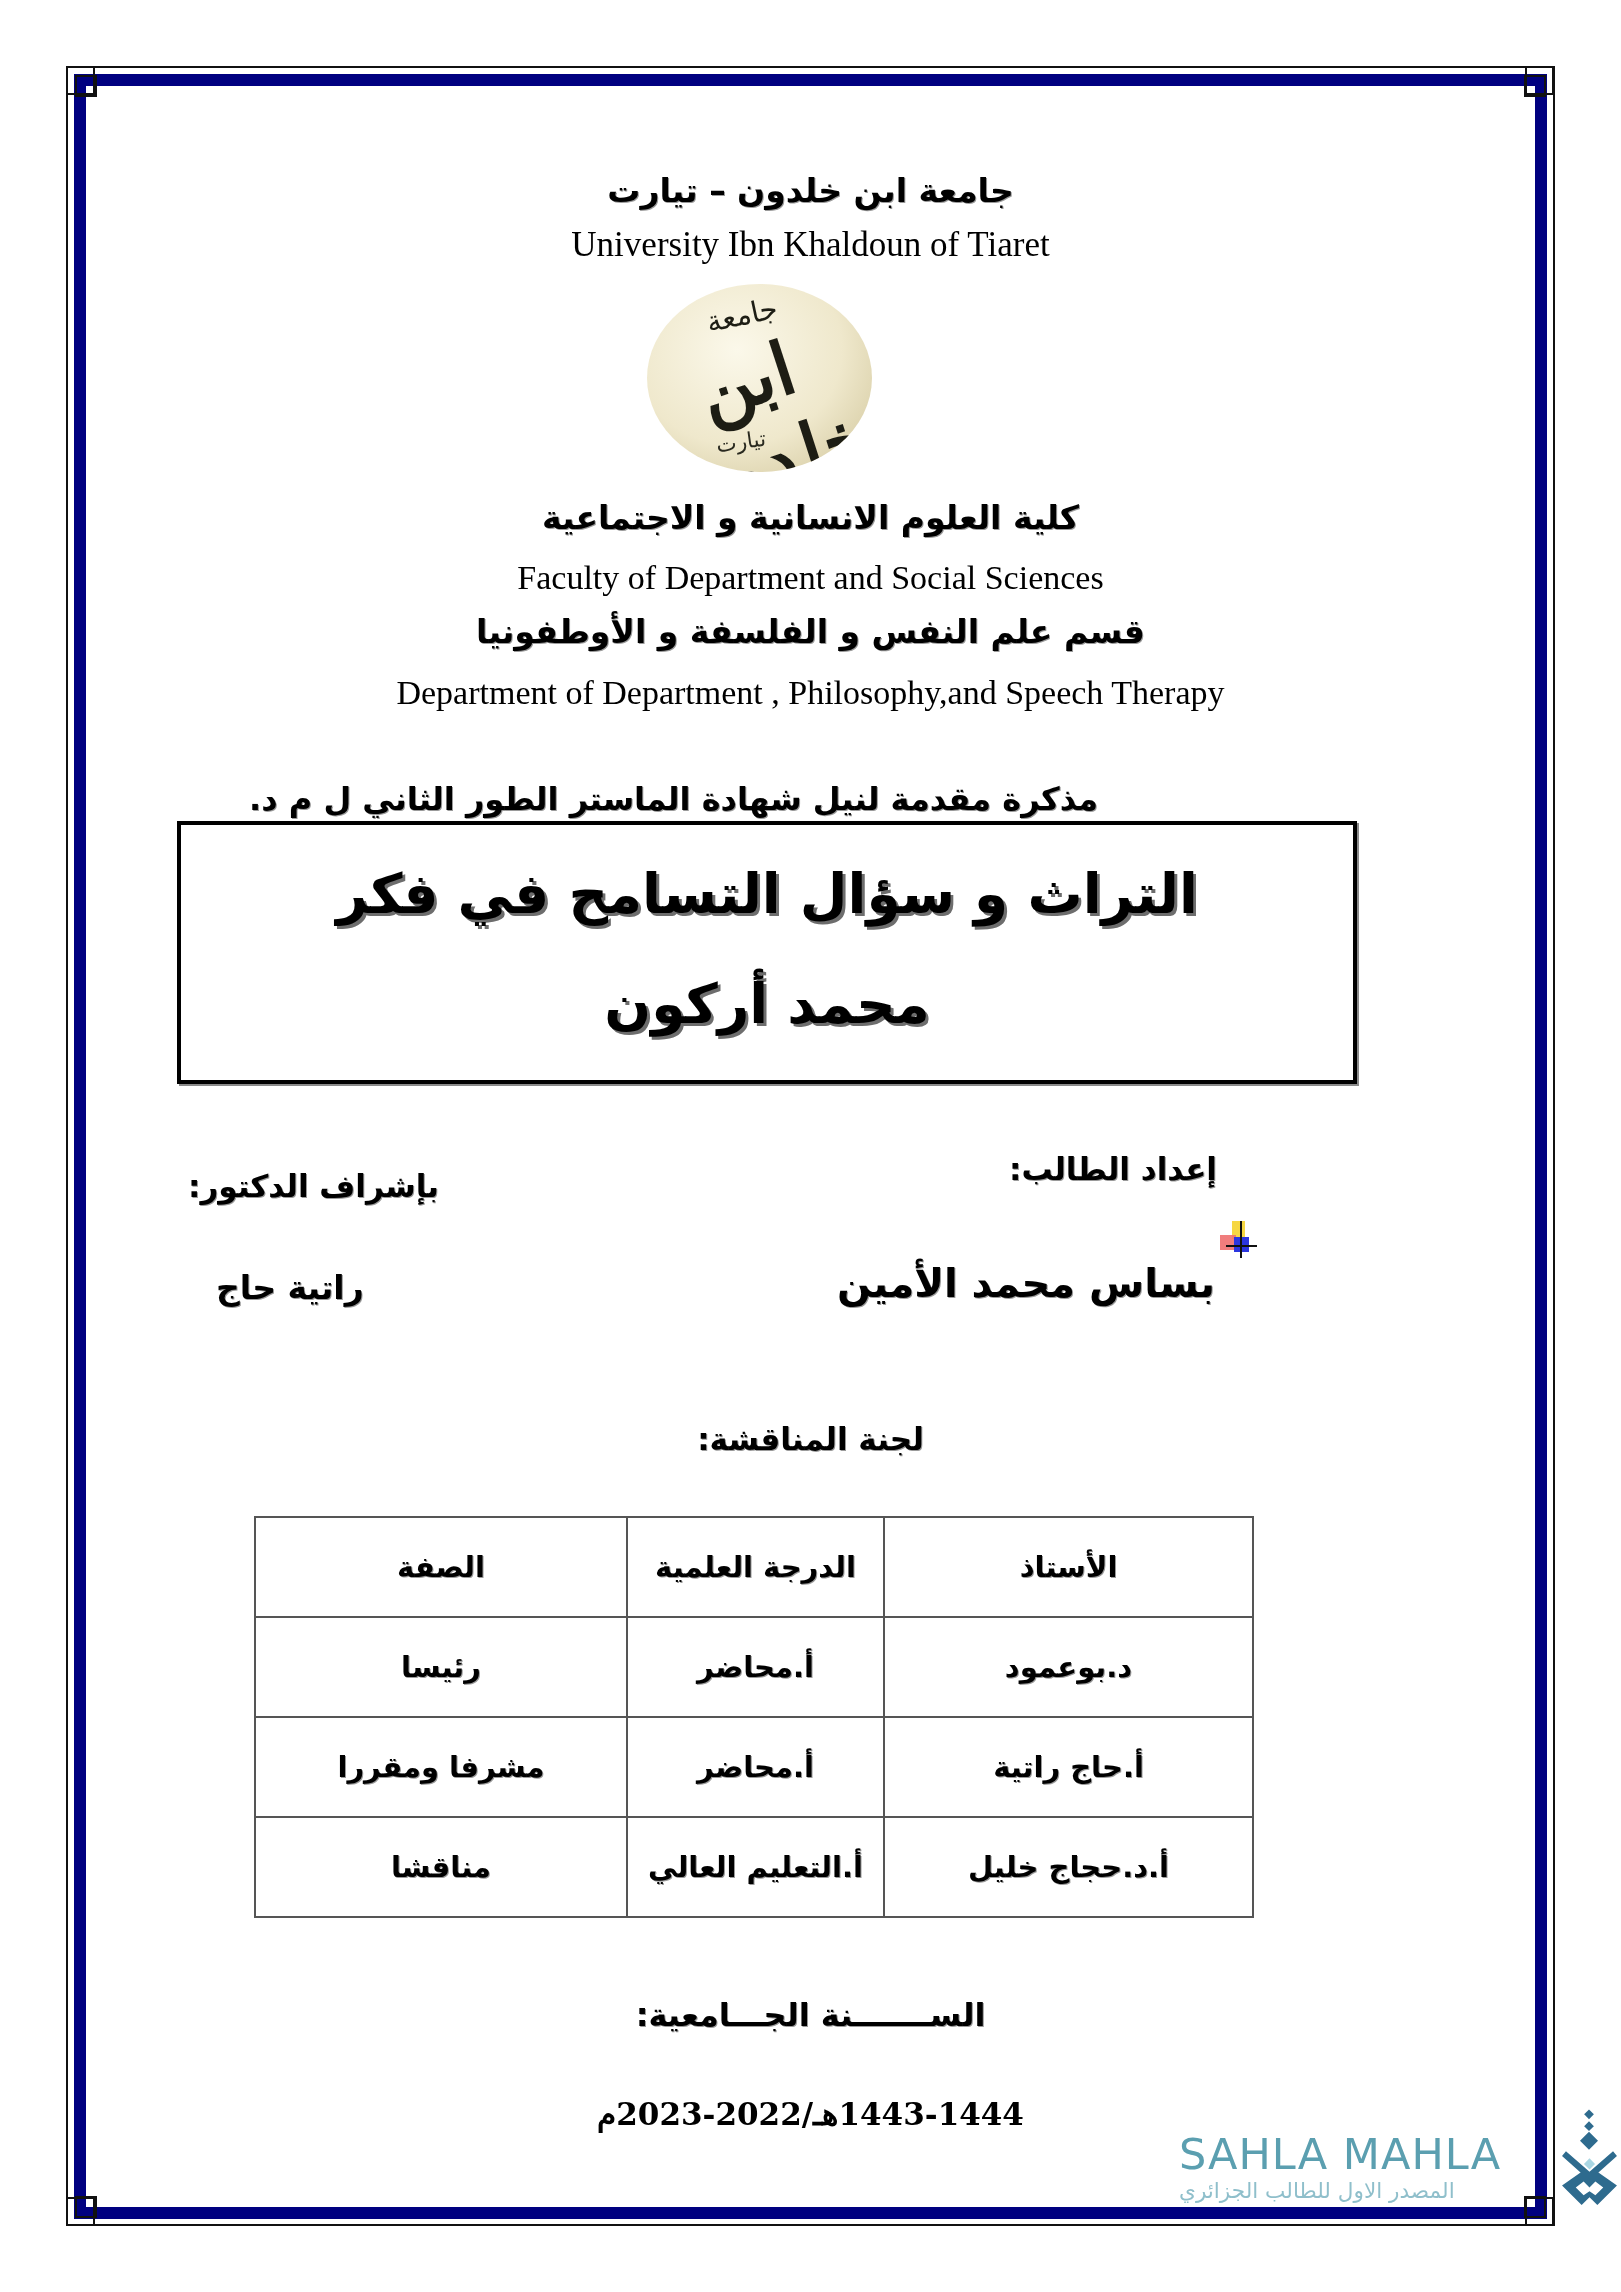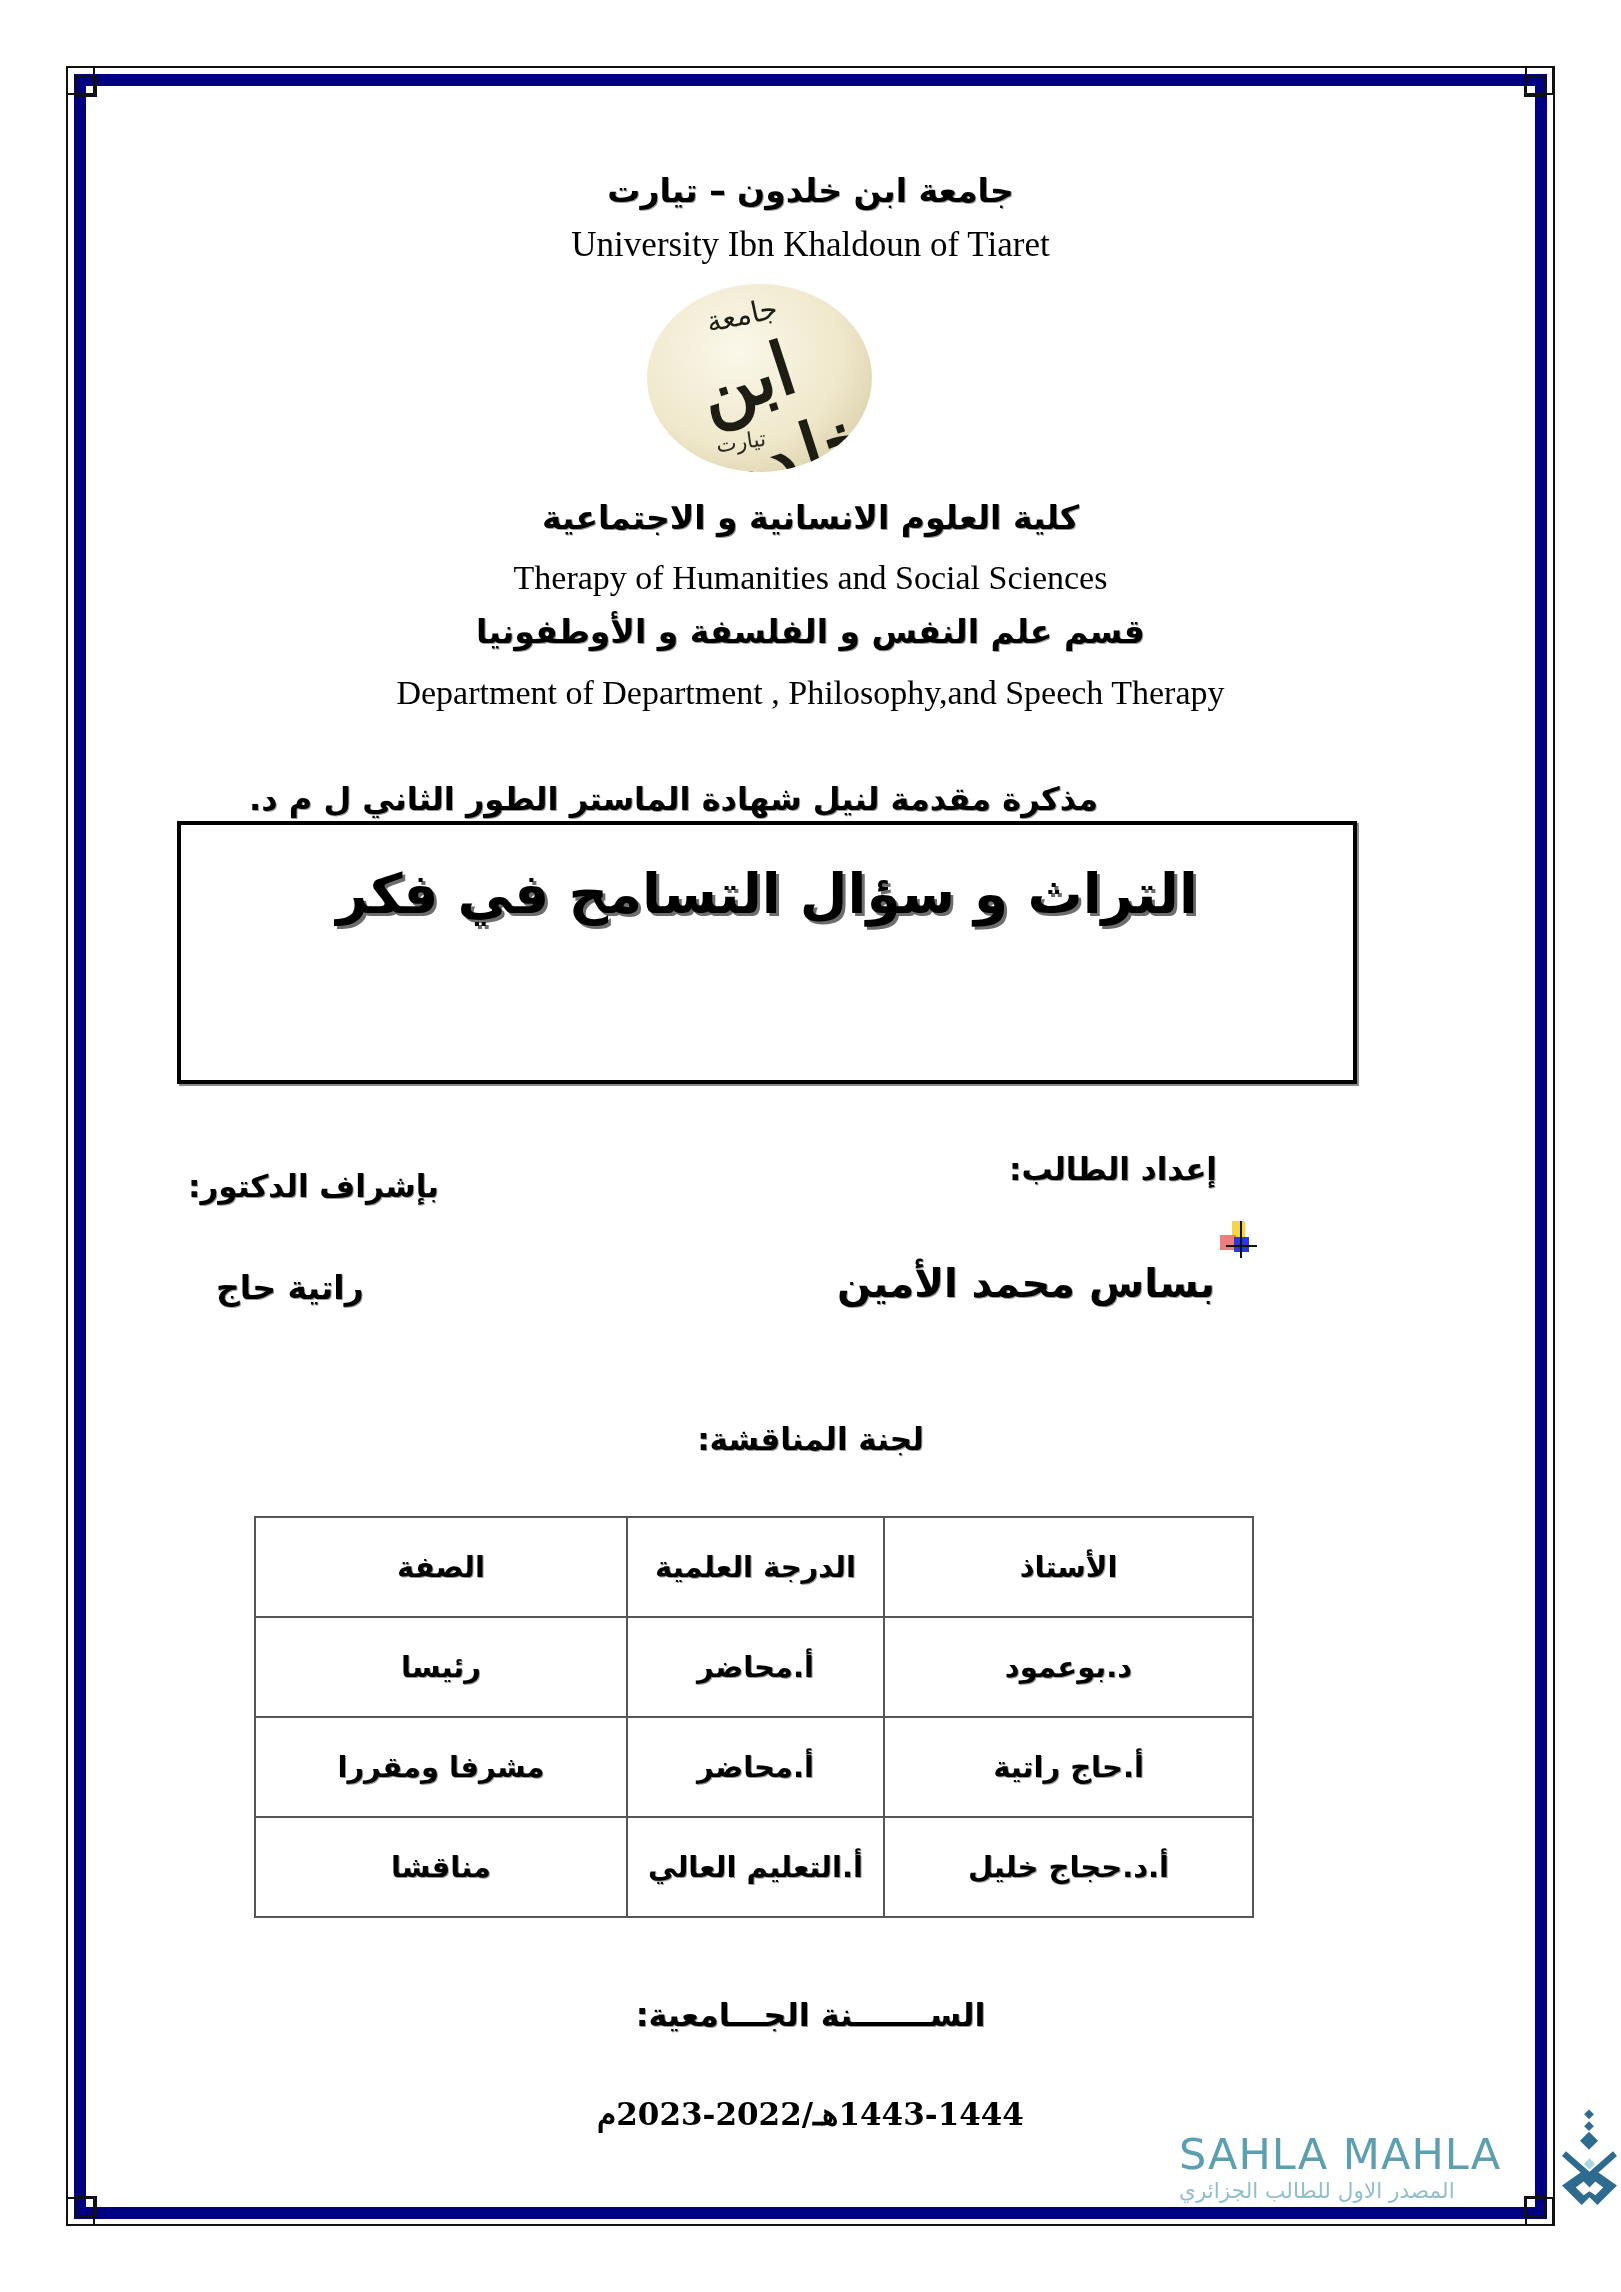--- a/index.html
+++ b/index.html
@@ -77,27 +77,28 @@
 <div class="center-line ar" style="top:171px;font-size:33px;">جامعة ابن خلدون – تيارت</div>
 <div class="center-line en" style="top:225px;font-size:35px;">University Ibn Khaldoun of Tiaret</div>
 
 <div class="logo">
   <div class="logo-top">جامعة</div>
   <div class="logo-main">ابن خلدون</div>
   <div class="logo-bot">تيارت</div>
 </div>
 
 <div class="center-line ar" style="top:498px;font-size:33px;">كلية العلوم الانسانية و الاجتماعية</div>
-<div class="center-line en" style="top:559px;font-size:34px;">Therapy of Humanities and Social Sciences</div>
+<div class="center-line en" style="top:559px;font-size:34px;">Faculty of Department and Social Sciences</div>
 <div class="center-line ar" style="top:612px;font-size:33px;">قسم علم النفس و الفلسفة و الأوطفونيا</div>
 <div class="center-line en" style="top:674px;font-size:34px;">Department of Department , Philosophy,and Speech Therapy</div>
 <div class="abs ar" style="left:314px;width:784px;top:737px;font-size:32px;text-align:right;white-space:nowrap;">مذكرة  مقدمة لنيل شهادة الماستر الطور الثاني ل م د.</div>
 
 <div class="title-box">
   <div class="title-line" style="top:37px;">التراث و سؤال التسامح في فكر</div>
+  <div class="title-line" style="top:147px;">محمد أركون</div>
 </div>
 
 <div class="abs ar" style="left:921px;width:296px;top:1108px;font-size:31px;text-align:right;white-space:nowrap;">إعداد الطالب:</div>
 <div class="abs ar" style="left:186px;width:253px;top:1125px;font-size:31px;text-align:right;white-space:nowrap;">بإشراف الدكتور:</div>
 
 <div class="bullet">
   <div class="y"></div>
     <div class="r"></div>
     <div class="b"></div>
     <div class="v"></div>

